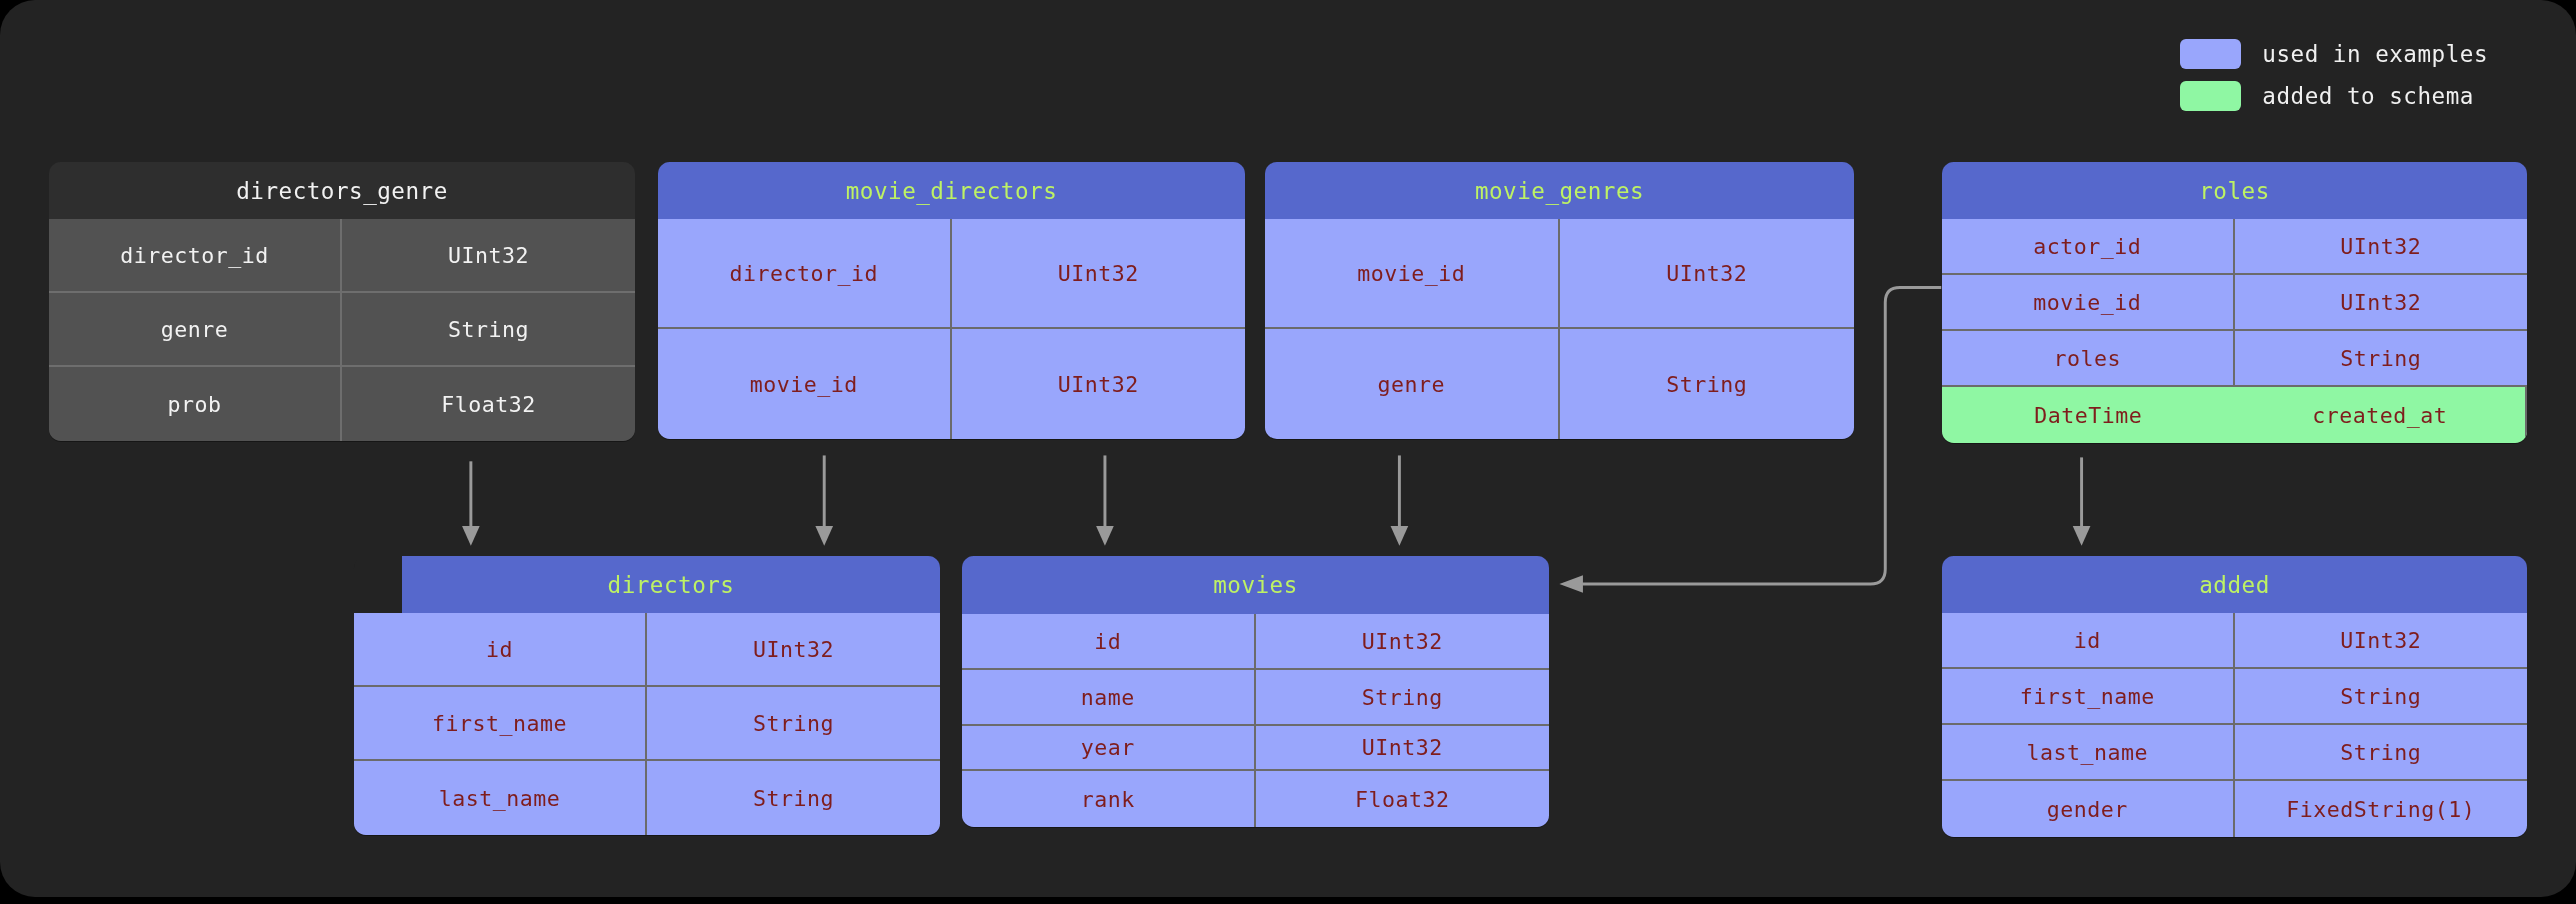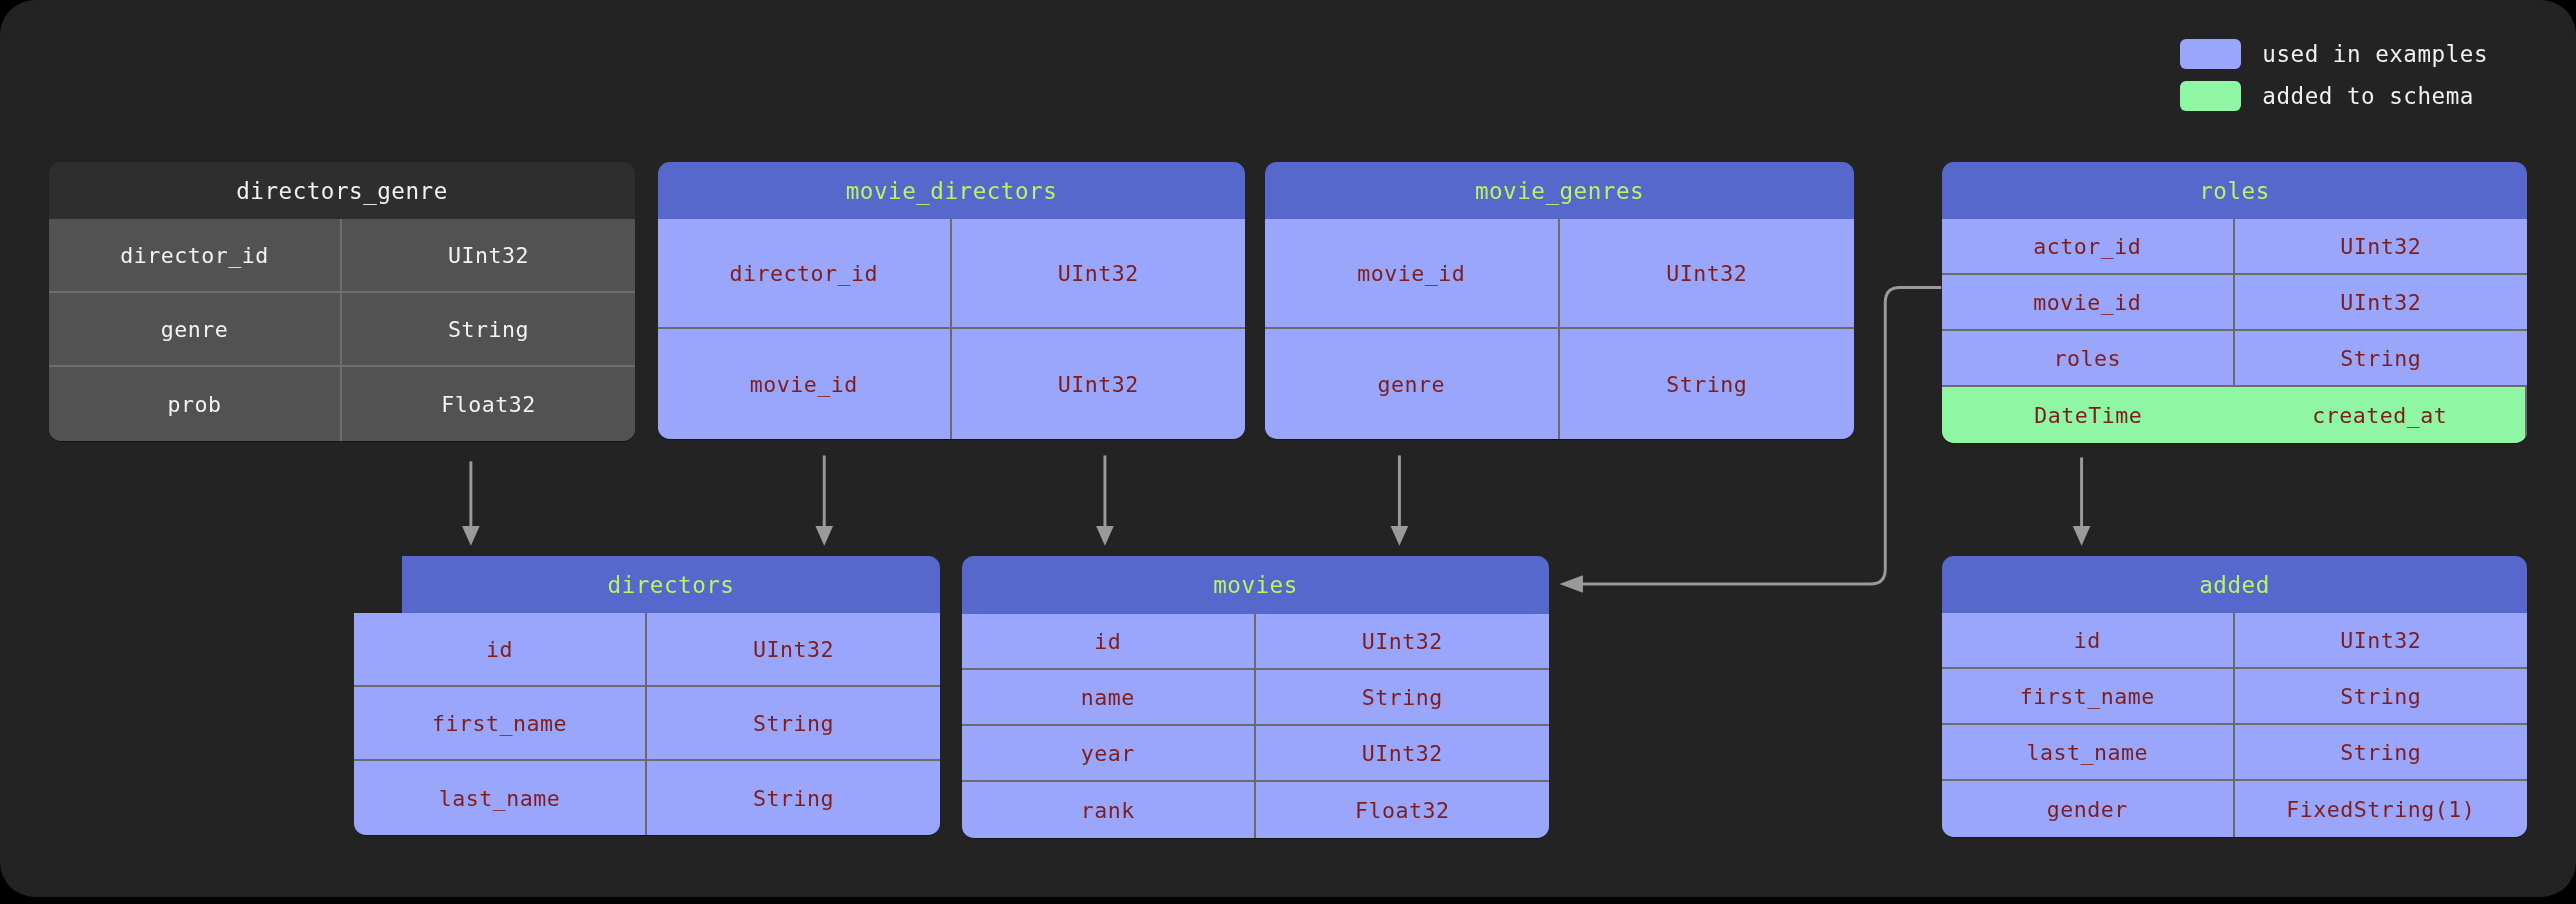--- a/index.html
+++ b/index.html
@@ -259,21 +259,21 @@
     <div class="tbl blue" style="left:962px; top:556px; width:587px;">
       <div class="tbl-title" style="height:58px;">movies</div>
       <div class="tbl-row" style="height:56px;">
         <div class="cell col-name">id</div>
         <div class="cell col-type">UInt32</div>
       </div>
       <div class="tbl-row" style="height:56px;">
         <div class="cell col-name">name</div>
         <div class="cell col-type">String</div>
       </div>
-      <div class="tbl-row" style="height:56px;">
+      <div class="tbl-row" style="height:45px;">
         <div class="cell col-name">year</div>
         <div class="cell col-type">UInt32</div>
       </div>
       <div class="tbl-row" style="height:56px;justify-content:space-between;">
         <div class="cell col-name">rank</div>
         <div class="cell col-type">Float32</div>
       </div>
     </div>
 
     <div class="tbl blue" style="left:1942px; top:556px; width:585px;">

